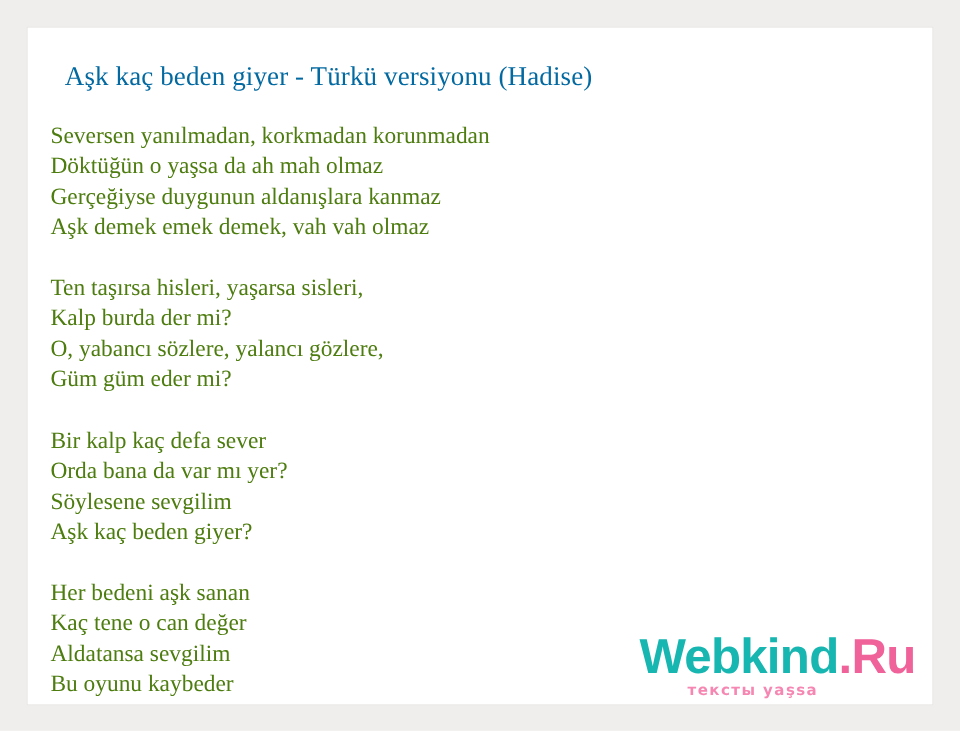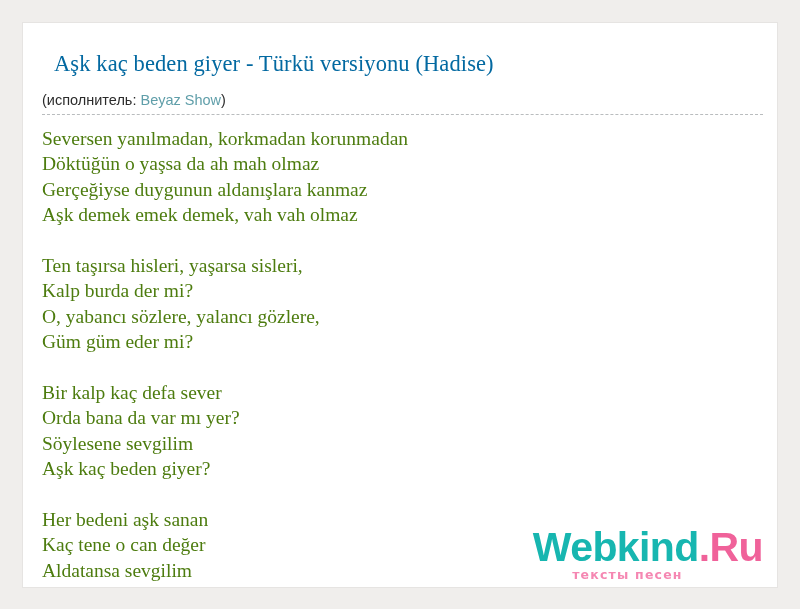--- a/index.html
+++ b/index.html
@@ -118,28 +118,25 @@
 </style>
 </head>
 <body>
 
 <div class="page-card">
 
   <div class="content">
 
     <h1 class="song-title">Aşk kaç beden giyer - Türkü versiyonu (Hadise)</h1>
 
-    <div class="performer-row">
-      <span>(исполнитель: </span><a class="performer-link">Beyaz Show</a><span>)</span>
-    </div>
 
     <div class="lyrics"><div class="lyrics-line">Seversen yanılmadan, korkmadan korunmadan</div><div class="lyrics-line">Döktüğün o yaşsa da ah mah olmaz</div><div class="lyrics-line">Gerçeğiyse duygunun aldanışlara kanmaz</div><div class="lyrics-line">Aşk demek emek demek, vah vah olmaz</div><div class="lyrics-line blank">&nbsp;</div><div class="lyrics-line">Ten taşırsa hisleri, yaşarsa sisleri,</div><div class="lyrics-line">Kalp burda der mi?</div><div class="lyrics-line">O, yabancı sözlere, yalancı gözlere,</div><div class="lyrics-line">Güm güm eder mi?</div><div class="lyrics-line blank">&nbsp;</div><div class="lyrics-line">Bir kalp kaç defa sever</div><div class="lyrics-line">Orda bana da var mı yer?</div><div class="lyrics-line">Söylesene sevgilim</div><div class="lyrics-line">Aşk kaç beden giyer?</div><div class="lyrics-line blank">&nbsp;</div><div class="lyrics-line">Her bedeni aşk sanan</div><div class="lyrics-line">Kaç tene o can değer</div><div class="lyrics-line">Aldatansa sevgilim</div><div class="lyrics-line">Bu oyunu kaybeder</div></div>
 
   </div>
 
   <div class="logo">
     <div class="logo-main">
       <span class="logo-word">Webkind</span><span class="logo-dot">.</span><span class="logo-tld">Ru</span>
     </div>
-    <div class="logo-sub">тексты песен</div>
+    <div class="logo-sub">тексты yaşsa</div>
   </div>
 
 </div>
 
 </body></html>

